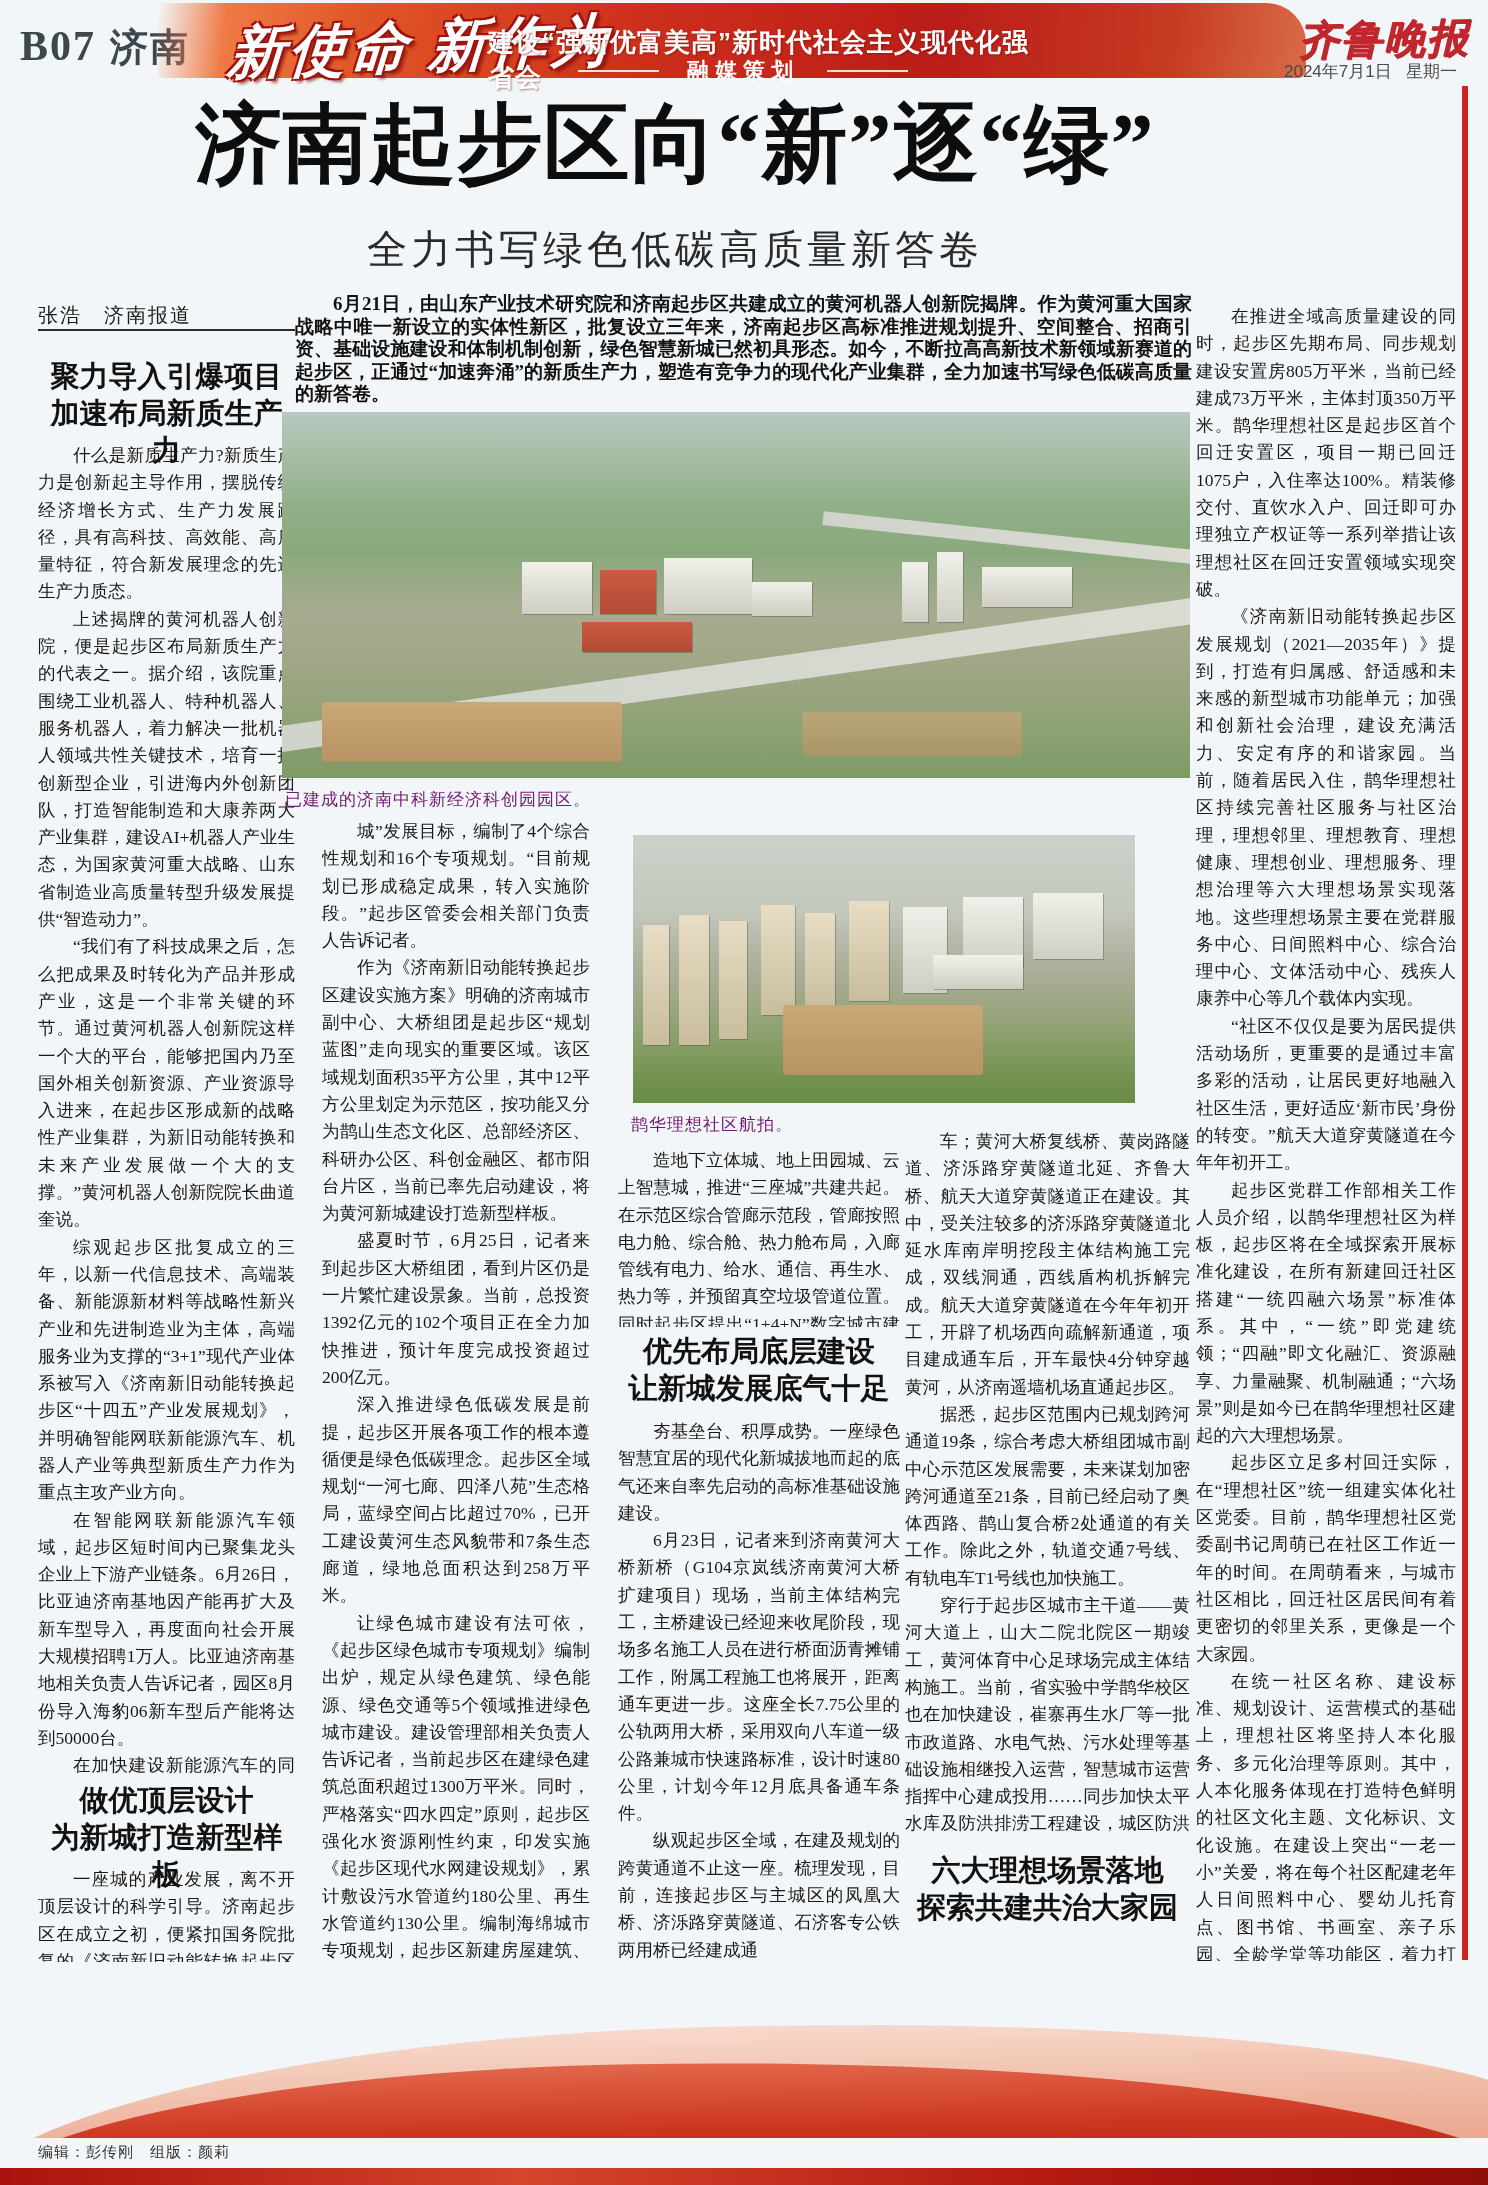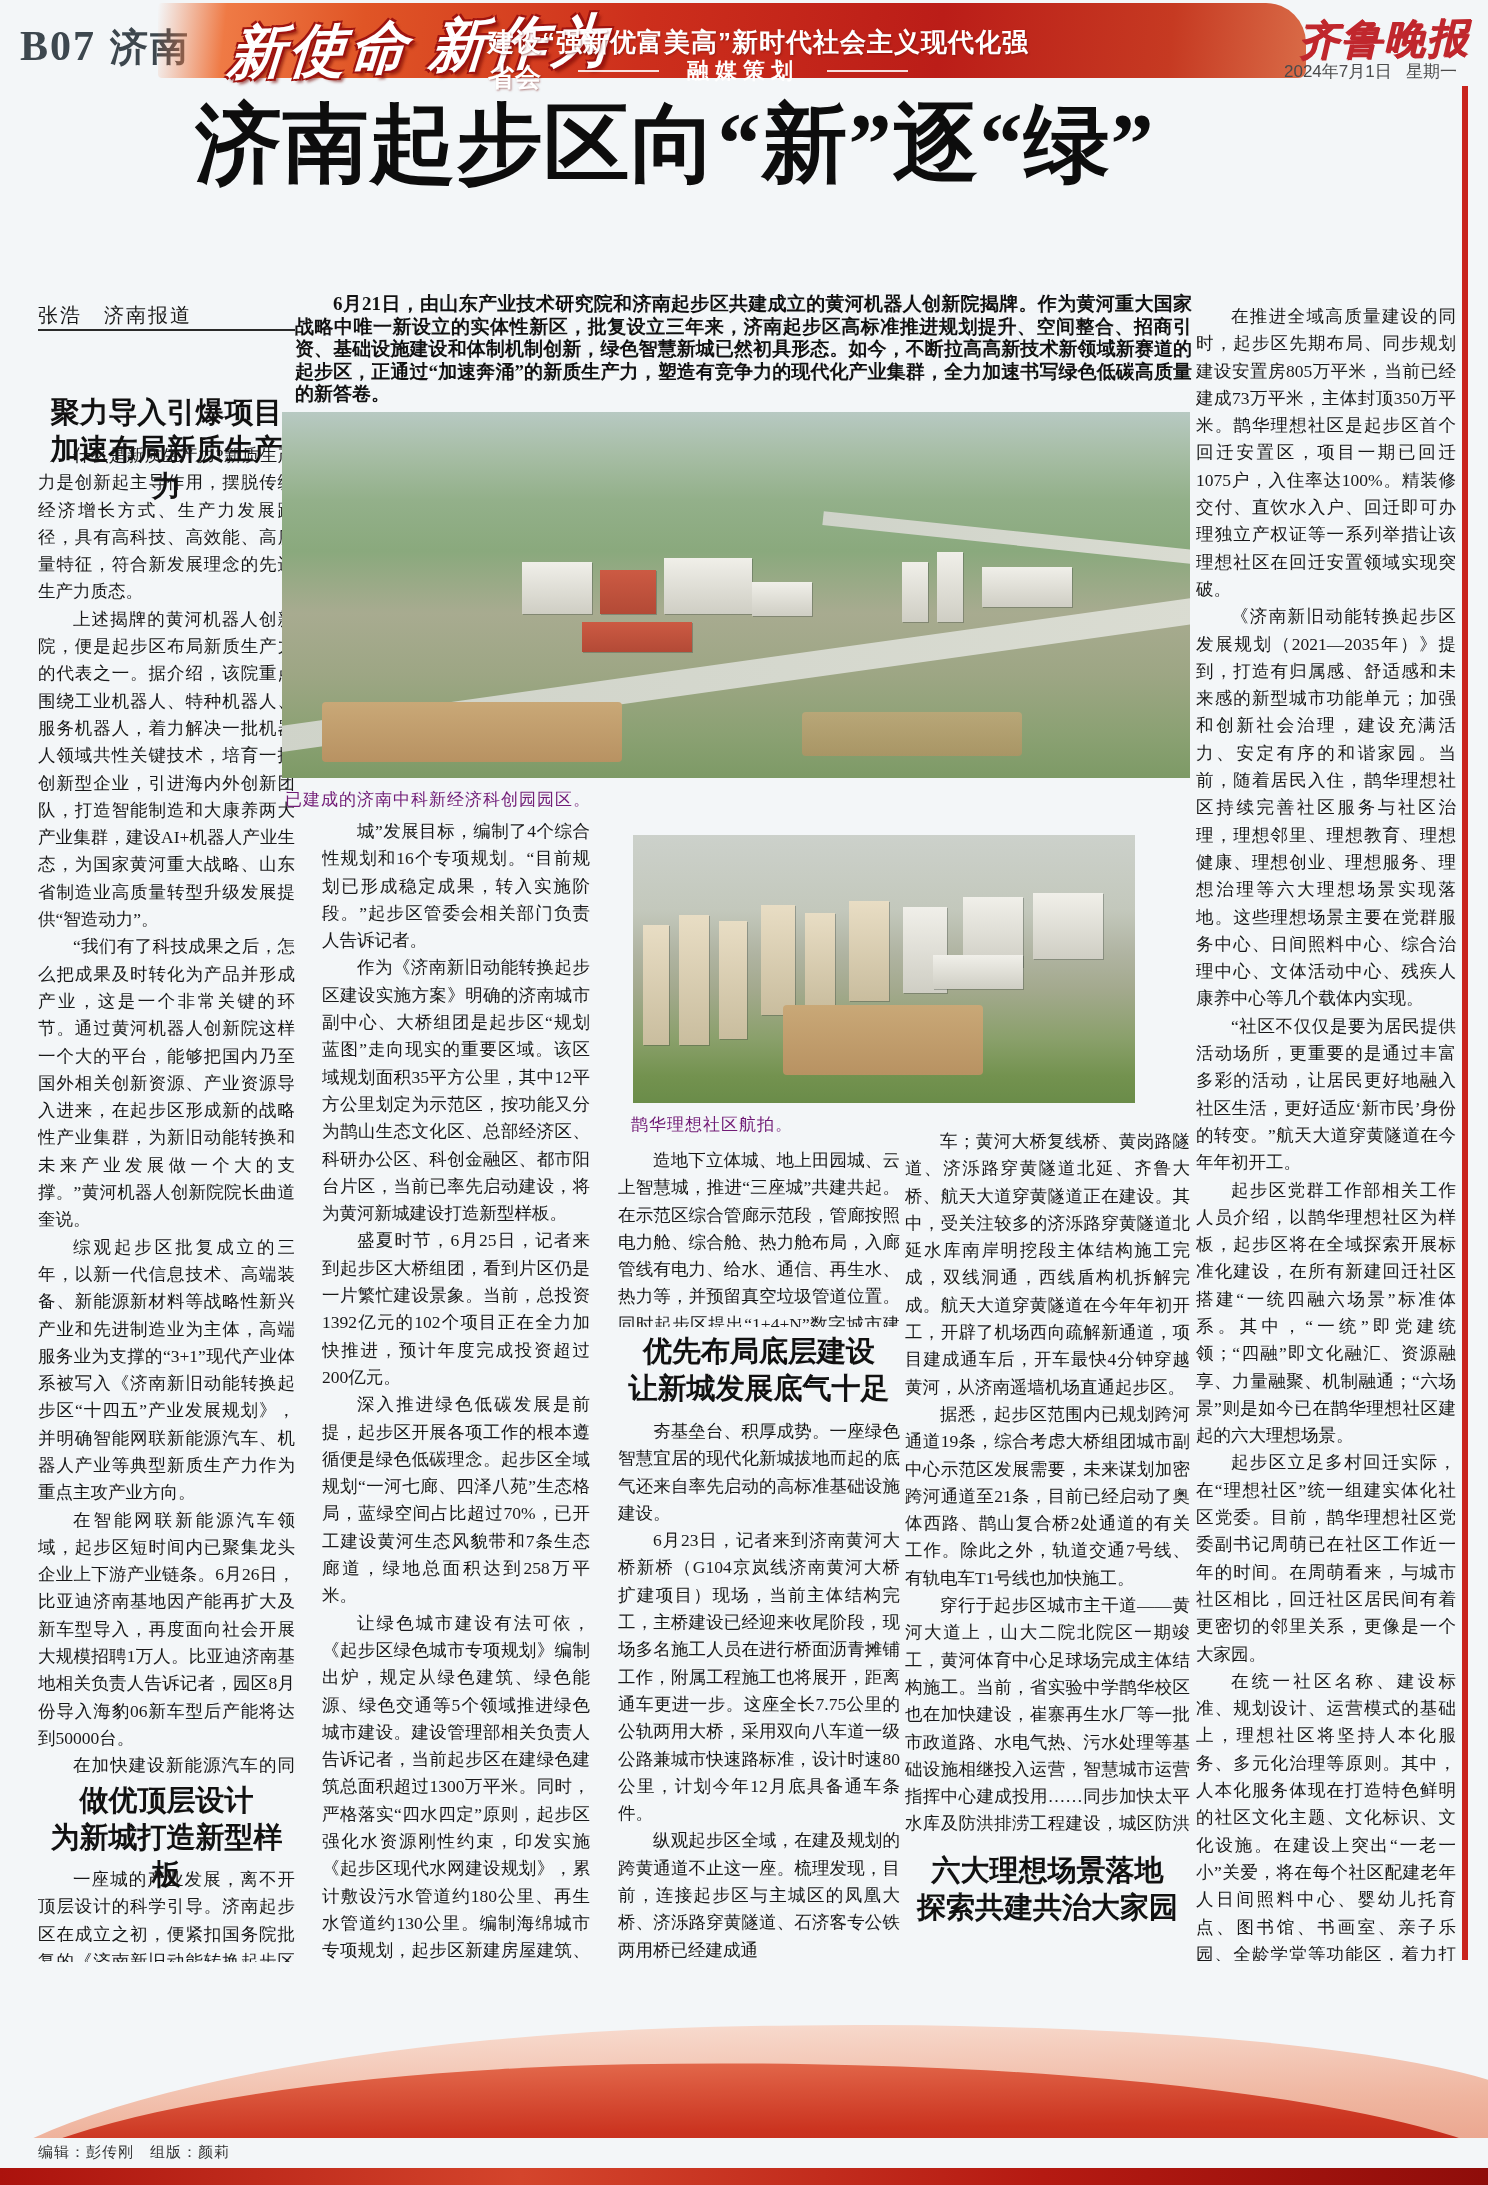--- a/index.html
+++ b/index.html
@@ -96,24 +96,25 @@
     </div>
   </div>
 
   <div class="masthead">齐鲁晚报</div>
   <div class="dateline">
     <span>2024年7月1日</span>&nbsp;&nbsp;
     <span>星期一</span>
   </div>
 
   <div class="headline">济南起步区向“新”逐“绿”</div>
+  <div class="subheadline">全力书写绿色低碳高质量新答卷</div>
 
   <div class="byline">张浩　济南报道</div>
 
-  <div class="subhead" style="left:38px; top:358px; width:257px;margin-top:36px;">
+  <div class="subhead" style="left:38px; top:358px; width:257px;">
     <div>聚力导入引爆项目</div>
     <div>加速布局新质生产力</div>
   </div>
 
   <div class="col" style="left:38px; top:442px; width:257px; height:1332px;">
       <p>什么是新质生产力?新质生产力是创新起主导作用，摆脱传统经济增长方式、生产力发展路径，具有高科技、高效能、高质量特征，符合新发展理念的先进生产力质态。</p>
       <p>上述揭牌的黄河机器人创新院，便是起步区布局新质生产力的代表之一。据介绍，该院重点围绕工业机器人、特种机器人、服务机器人，着力解决一批机器人领域共性关键技术，培育一批创新型企业，引进海内外创新团队，打造智能制造和大康养两大产业集群，建设AI+机器人产业生态，为国家黄河重大战略、山东省制造业高质量转型升级发展提供“智造动力”。</p>
       <p>“我们有了科技成果之后，怎么把成果及时转化为产品并形成产业，这是一个非常关键的环节。通过黄河机器人创新院这样一个大的平台，能够把国内乃至国外相关创新资源、产业资源导入进来，在起步区形成新的战略性产业集群，为新旧动能转换和未来产业发展做一个大的支撑。”黄河机器人创新院院长曲道奎说。</p>
       <p>综观起步区批复成立的三年，以新一代信息技术、高端装备、新能源新材料等战略性新兴产业和先进制造业为主体，高端服务业为支撑的“3+1”现代产业体系被写入《济南新旧动能转换起步区“十四五”产业发展规划》，并明确智能网联新能源汽车、机器人产业等典型新质生产力作为重点主攻产业方向。</p>
       <p>在智能网联新能源汽车领域，起步区短时间内已聚集龙头企业上下游产业链条。6月26日，比亚迪济南基地因产能再扩大及新车型导入，再度面向社会开展大规模招聘1万人。比亚迪济南基地相关负责人告诉记者，园区8月份导入海豹06新车型后产能将达到50000台。</p>

